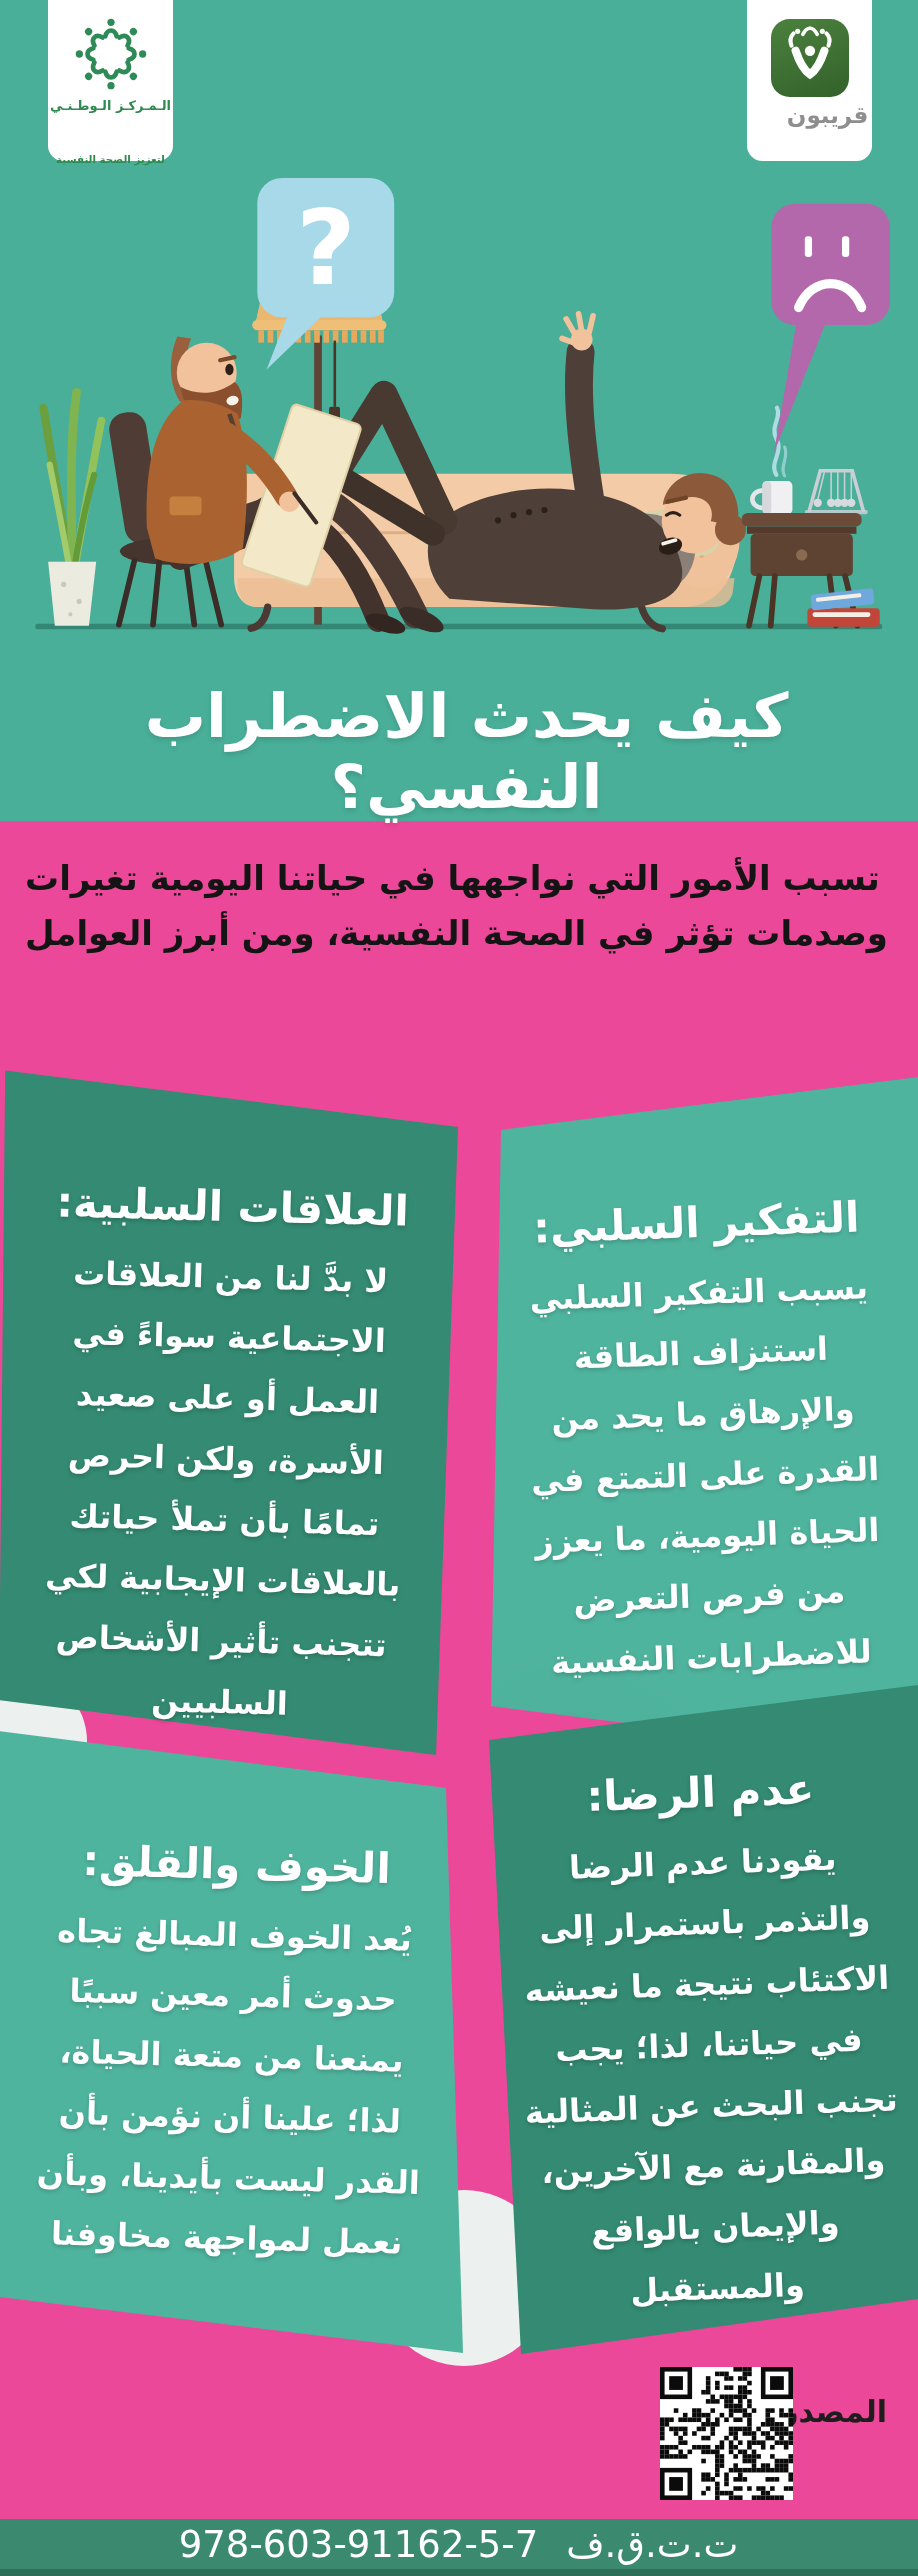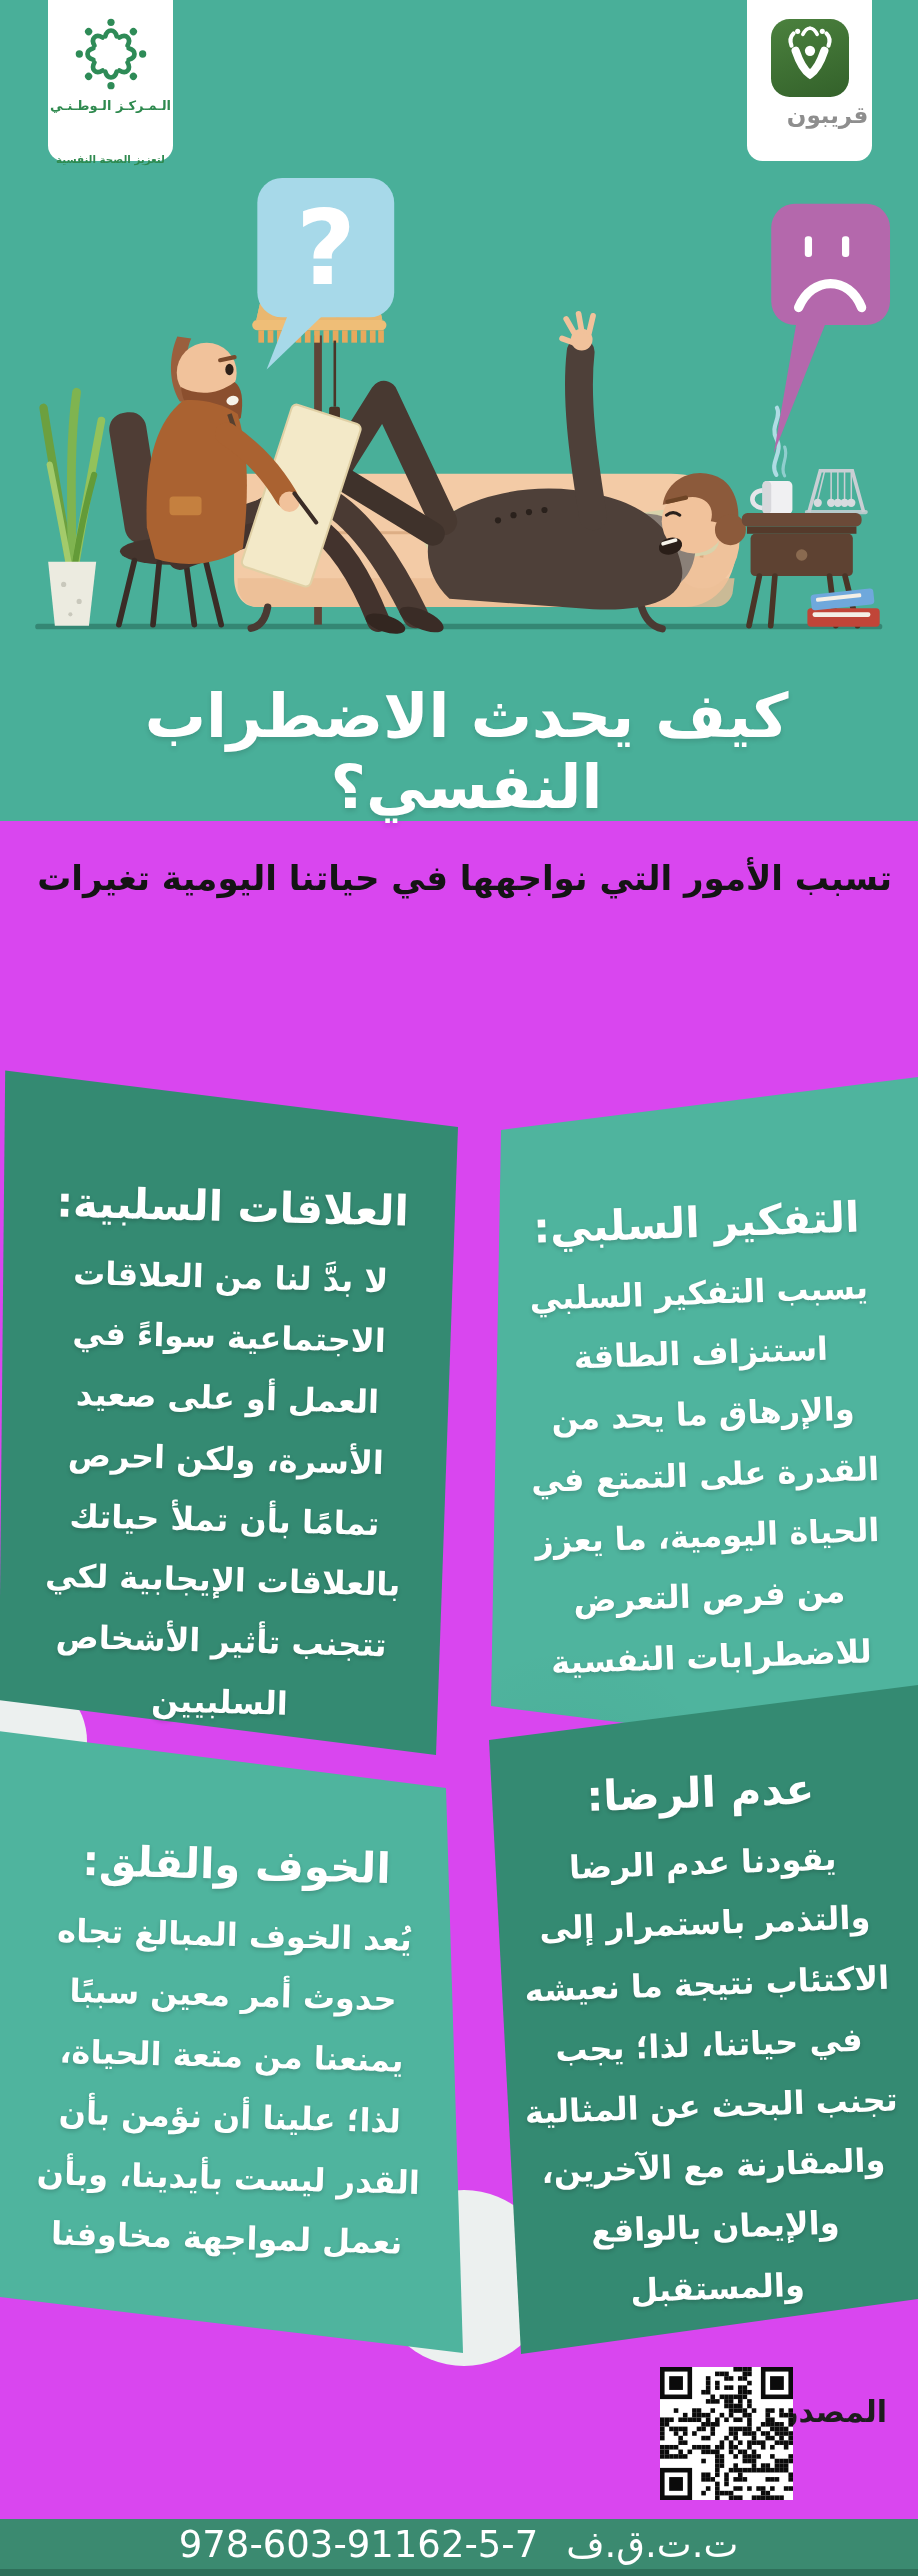--- a/index.html
+++ b/index.html
@@ -1,18 +1,18 @@
 <!DOCTYPE html>
 <html lang="ar" dir="rtl" style="font-size:8.3px"><head>
 <meta charset="utf-8">
 <style>
   html,body{margin:0;padding:0;background:#dfe3e2;}
   .page{
     position:relative; width:919px; height:2576px; margin:0 auto;
-    background:#d946ef; overflow:hidden;
+    background:#ec4899; overflow:hidden;
     font-family:"DejaVu Sans", sans-serif;
   }
   
   .hero{position:absolute;left:0;top:0;width:919px;height:821px;background:#49AF99;}
   .badge{position:absolute;top:0;background:#ffffff;border-radius:0 0 15.5px 15.5px;text-align:center;}
   .badge-left{left:49px;width:125px;height:161px;}
   .badge-right{left:auto;right:46px;width:125px;height:161px;}
   .badge-left .emblem{margin:13.4px auto 3.1px auto;display:block;}
   .badge-left .l1{color:#2F8A4F;font-weight:700;font-size:13px;line-height:1.25;}
   .badge-left .l2{color:#2F8A4F;font-weight:700;font-size:10.3px;line-height:1.3;margin-top:38px;}
@@ -20,21 +20,21 @@
     background:linear-gradient(160deg,#4B813E,#33612A);}
   .badge-right .appname{color:#8E8E8E;font-weight:700;font-size:23px;margin-top:3px;padding-left:36px;}
   .hero-title{
     position:absolute;left:8px;top:680px;width:100%;text-align:center;
     color:#ffffff;font-size:61px;font-weight:800;letter-spacing:-0.5px;
     text-shadow:0 2.6px 5.2px rgba(0,0,0,0.12);
   }
   .scene{position:absolute;left:0;top:165px;}
   
   .intro{
-    position:absolute;left:26px;right:26px;top:851px;text-align:right;
+    position:absolute;left:26px;right:26px;top:851px;text-align:left;
     color:#141414;font-size:34px;font-weight:700;line-height:1.62;direction:rtl;
   }
   
   .collage{position:absolute;left:0;top:1059px;width:919px;height:1301px;}
   .blob{position:absolute;border-radius:50%;background:#ECF0EF;}
   .blob1{width:176px;height:176px;left:377px;top:1131px;}
   .blob2{width:134px;height:134px;left:-46px;top:615px;}
   .quad{position:absolute;inset:0;}
   .quad-tl{background:radial-gradient(circle 258px at 30% 70%, rgba(255,255,255,0.06), rgba(255,255,255,0) 62%),#348A72;
     clip-path:polygon(6.2px 11.4px,459px 68px,437px 696px,0px 641px);}
@@ -294,20 +294,21 @@
         <rect x="1632" y="138" width="14" height="40" rx="6" fill="#ffffff"></rect>
         <path d="M1548,276 C1574,214 1646,214 1670,276" stroke="#ffffff" stroke-width="18" fill="none" stroke-linecap="round"></path>
       </g>
     </svg>
 
     <div class="hero-title">كيف يحدث الاضطراب النفسي؟</div>
   </div>
 
   <div class="intro">
     <div>تسبب الأمور التي نواجهها في حياتنا اليومية تغيرات</div>
+    <div>وصدمات تؤثر في الصحة النفسية، ومن أبرز العوامل</div>
   </div>
 
   <div class="collage">
     <div class="blob blob1"></div>
     <div class="blob blob2"></div>
 
     <div class="quad quad-tl"></div>
     <div class="quad quad-tr"></div>
     <div class="quad quad-bl"></div>
     <div class="quad quad-br"></div>

